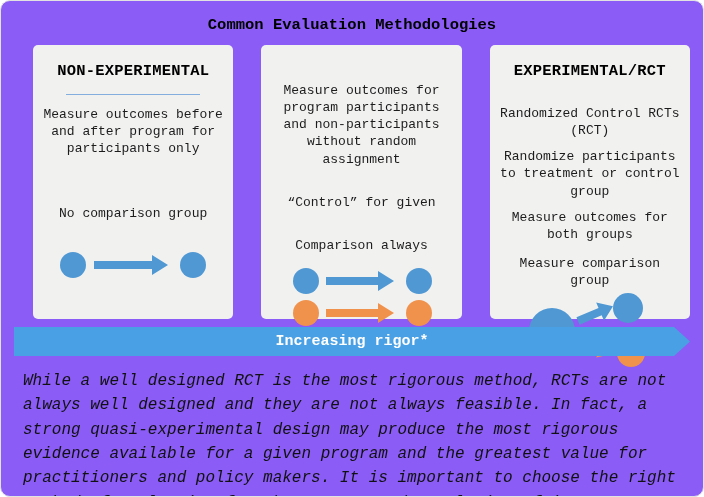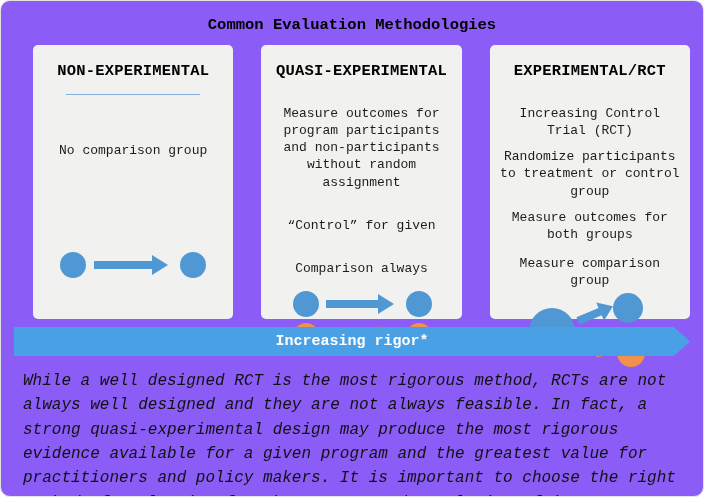--- a/index.html
+++ b/index.html
@@ -49,52 +49,52 @@
 
 <div class="page">
 
   <div class="title">Common Evaluation Methodologies</div>
 
   <div class="columns">
 
     <div class="col">
       <div class="col-heading">NON-EXPERIMENTAL</div>
       <div class="divider"></div>
+      <p class="pt">Measure outcomes before and after program for participants only</p>
       <p class="pt gap-lg">No comparison group</p>
       <div class="diagram push-bottom col1-diagram">
         <svg width="170" height="46" viewBox="0 0 170 46">
           <circle cx="25" cy="23" r="13" fill="#4f98d3"></circle>
           <polygon points="46,19 104,19 104,13 120,23 104,33 104,27 46,27" fill="#4f98d3"></polygon>
           <circle cx="145" cy="23" r="13" fill="#4f98d3"></circle>
         </svg>
       </div>
     </div>
 
     <div class="col">
-      <div class="col-heading">QUASI-EXPERIMENTAL</div>
       <div class="divider"></div>
       <p class="pt">Measure outcomes for program participants and non-participants without random assignment</p>
       <p class="pt gap-md">“Control” for given</p>
       <p class="pt gap-md">Comparison always</p>
       <div class="diagram push-bottom col2-diagram">
         <svg width="170" height="62" viewBox="0 0 170 62">
           <circle cx="30" cy="15" r="13" fill="#4f98d3"></circle>
           <polygon points="50,11 102,11 102,5 118,15 102,25 102,19 50,19" fill="#4f98d3"></polygon>
           <circle cx="143" cy="15" r="13" fill="#4f98d3"></circle>
           <circle cx="30" cy="47" r="13" fill="#f0914c"></circle>
           <polygon points="50,43 102,43 102,37 118,47 102,57 102,51 50,51" fill="#f0914c"></polygon>
           <circle cx="143" cy="47" r="13" fill="#f0914c"></circle>
         </svg>
       </div>
     </div>
 
     <div class="col">
       <div class="col-heading">EXPERIMENTAL/RCT</div>
       <div class="divider"></div>
-      <p class="pt" style="margin-bottom:9px">Increasing Control Trial (RCT)</p>
+      <p class="pt" style="margin-bottom:9px">Randomized Control RCTs (RCT)</p>
       <p class="pt" style="margin-bottom:9px">Randomize participants to treatment or control group</p>
       <p class="pt" style="">Measure outcomes for both groups</p>
       <p class="pt" style="margin-bottom:2px">Measure comparison group</p>
       <div class="diagram col3-diagram">
         <svg width="180" height="80" viewBox="0 0 180 80">
           <path d="M 29 40 A 23 23 0 0 1 75 40 Z" fill="#4f98d3"></path>
           <path d="M 29 40 A 23 23 0 0 0 75 40 Z" fill="#f0914c"></path>
           <g transform="translate(78,30) rotate(-23)">
             <polygon points="0,-4 24,-4 24,-10 38,0 24,10 24,4 0,4" fill="#4f98d3"></polygon>
           </g>

